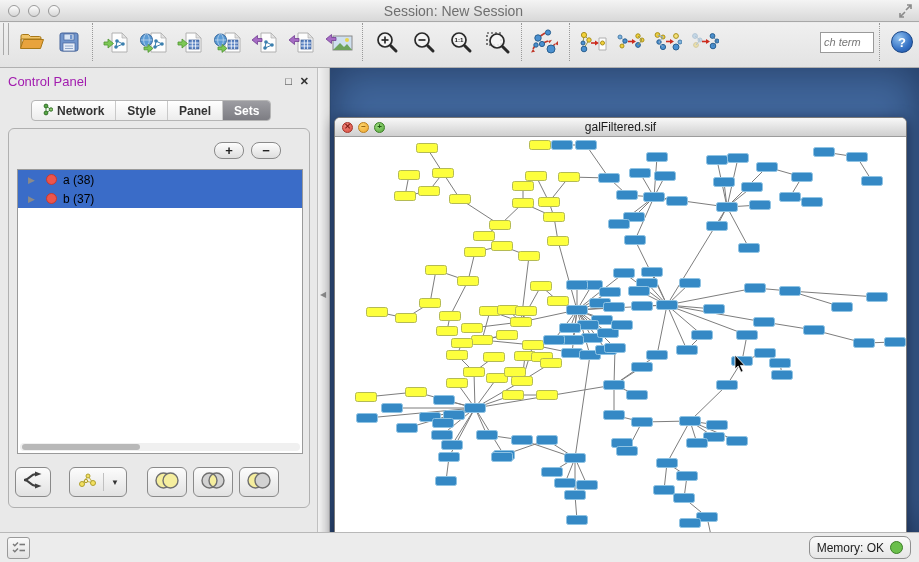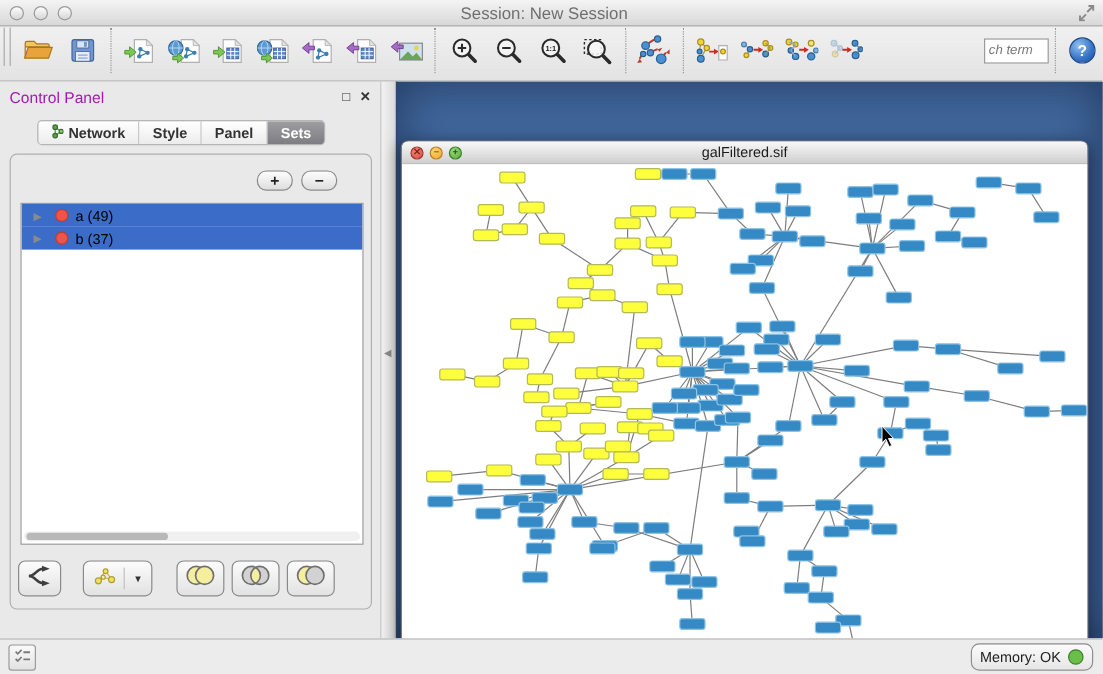--- a/index.html
+++ b/index.html
@@ -413,21 +413,21 @@
           </div>
           <div class="mini-btn">
             <span>−</span>
           </div>
         </div>
 
         <div class="sets-list">
           <div class="set-row selected">
             <span class="row-expander">▶</span>
             <span class="row-dot"></span>
-            <span>a (49)</span>
+            <span>a (38)</span>
           </div>
           <div class="set-row selected">
             <span class="row-expander">▶</span>
             <span class="row-dot"></span>
             <span>b (37)</span>
           </div>
           <div class="hscroll">
             <div class="hscroll-thumb"></div>
           </div>
         </div>

